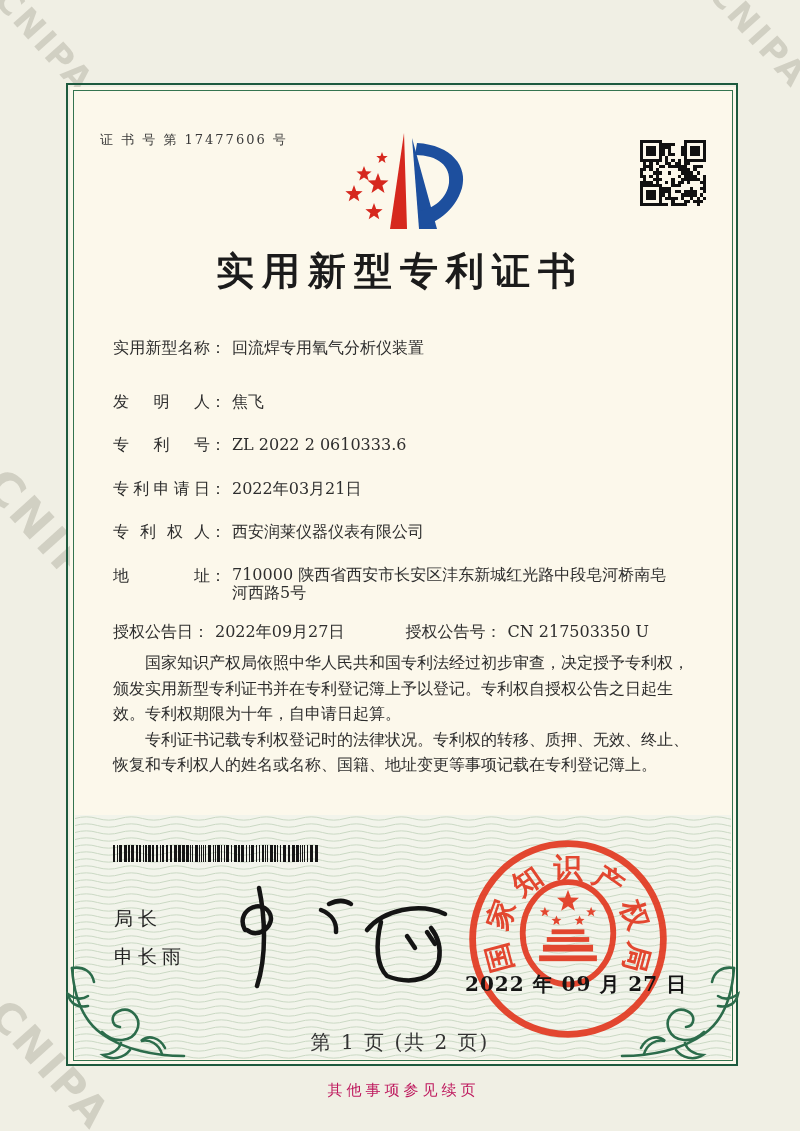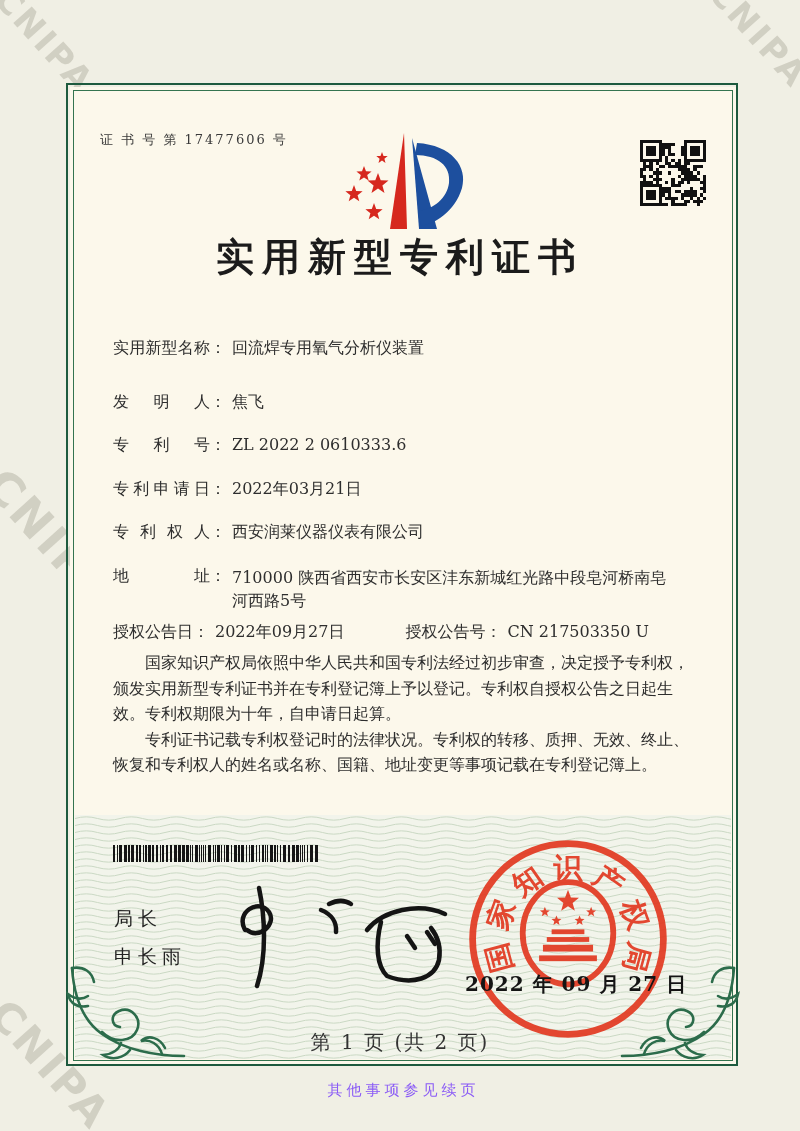--- a/index.html
+++ b/index.html
@@ -14,46 +14,46 @@
   .band { position:absolute; left:75px; top:815px; width:656px; height:244px; }
   .wm {
     position:absolute; font-family:"DejaVu Sans","Liberation Sans",sans-serif;
     font-weight:bold; color:rgba(138,136,118,0.30); transform:rotate(48deg);
     letter-spacing:3px; white-space:nowrap; pointer-events:none;
   }
   .cert-no { position:absolute; left:100px; top:131px; font-size:13px; letter-spacing:2px; color:#3a3a3a; }
   .logo { position:absolute; left:342px; top:126px; }
   .qr { position:absolute; left:640px; top:140px; }
   .title {
-    position:absolute; left:0; right:0; top:232px; text-align:center;
+    position:absolute; left:0; right:0; top:246px; text-align:center;
     font-size:38px; font-weight:bold; letter-spacing:8px; color:#1b1b1b;
   }
   .field { position:absolute; left:113px; font-size:16px; color:#2e2e2e; white-space:nowrap; }
   .flabel { display:inline-block; width:97px; text-align:justify; text-align-last:justify; }
   .fvalue { margin-left:6px;text-align:center; }
-  .fvalue-wrap { display:inline-block; margin-left:6px; width:444px; white-space:normal; vertical-align:top; line-height:23px; }
+  .fvalue-wrap { display:inline-block; margin-left:6px; width:444px; white-space:normal; vertical-align:top; line-height:18px; }
   .pair2 { margin-left:61px; }
   .paras { position:absolute; left:113px; top:650px; width:584px; }
   .paras p { margin:0; font-size:16px; line-height:25.5px; text-indent:2em; color:#2d2d2d; }
   .barcode { position:absolute; left:113px; top:845px; }
   .sig-label {
     position:absolute; left:114px; font-family:Liberation Mono, monospace;
     font-size:19px; letter-spacing:5px; color:#222;
   }
   .sig-svg { position:absolute; left:225px; top:878px; }
   .seal-svg { position:absolute; left:462px; top:833px; opacity:0.93; }
   .seal-date {
     position:absolute; left:465px; top:971px; width:212px; text-align:center;
     font-size:20px; font-weight:bold; color:#141414; letter-spacing:1px; white-space:nowrap;
   }
   .flourish { position:absolute; width:120px; height:100px; }
   .fl-left { left:66px; top:962px; }
   .fl-right { left:620px; top:962px; transform:scaleX(-1); }
   .page-info { position:absolute; left:0; right:0; top:1029px; text-align:center; font-size:20px; letter-spacing:2px; color:#333; }
-  .cont-note { position:absolute; left:0; right:0; top:1081px; text-align:center; font-size:15px; letter-spacing:4px; color:#8b5cf6;padding-left:7px; }
+  .cont-note { position:absolute; left:0; right:0; top:1081px; text-align:center; font-size:15px; letter-spacing:4px; color:#be185d;padding-left:7px; }
 </style>
 </head>
 <body>
 
 <div class="page">
 
   <div class="wm" style="left:-20px; top:20px; font-size:34px;">CNIPA</div>
   <div class="wm" style="left:694px; top:14px; font-size:34px;">CNIPA</div>
   <div class="wm" style="left:468px; top:344px; font-size:40px; color:rgba(148,146,128,0.32);">CNIPA</div>
   <div class="wm" style="left:-34px; top:512px; font-size:46px;">CNIPA</div>

